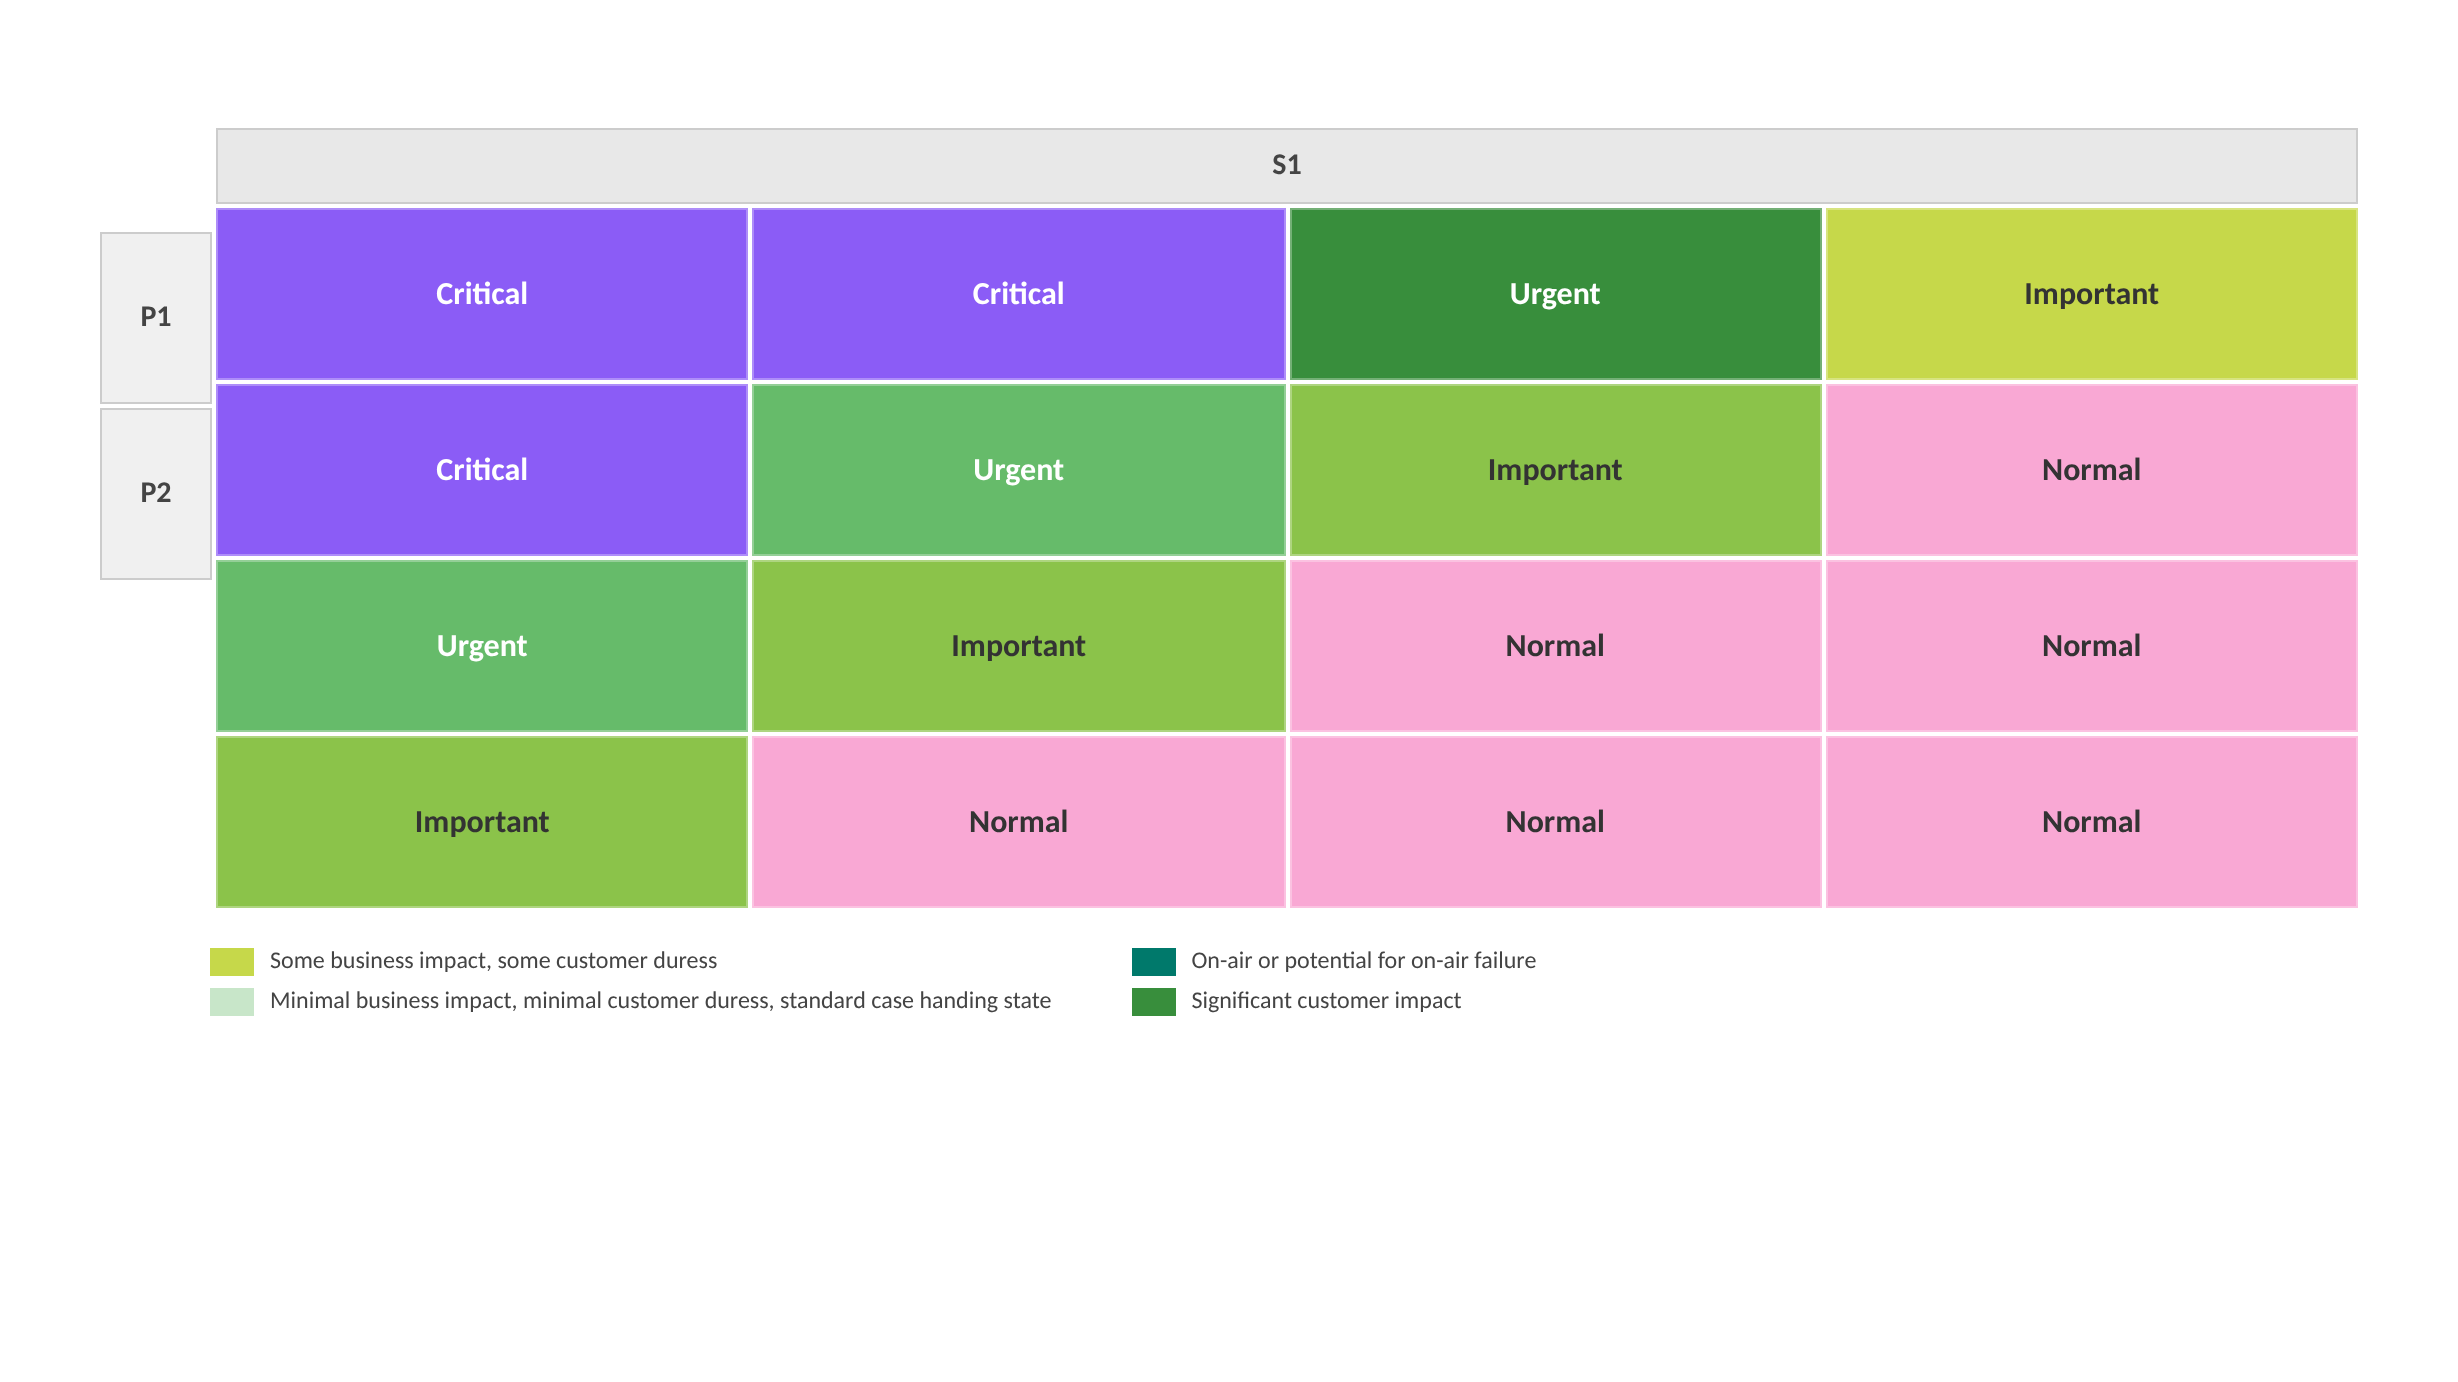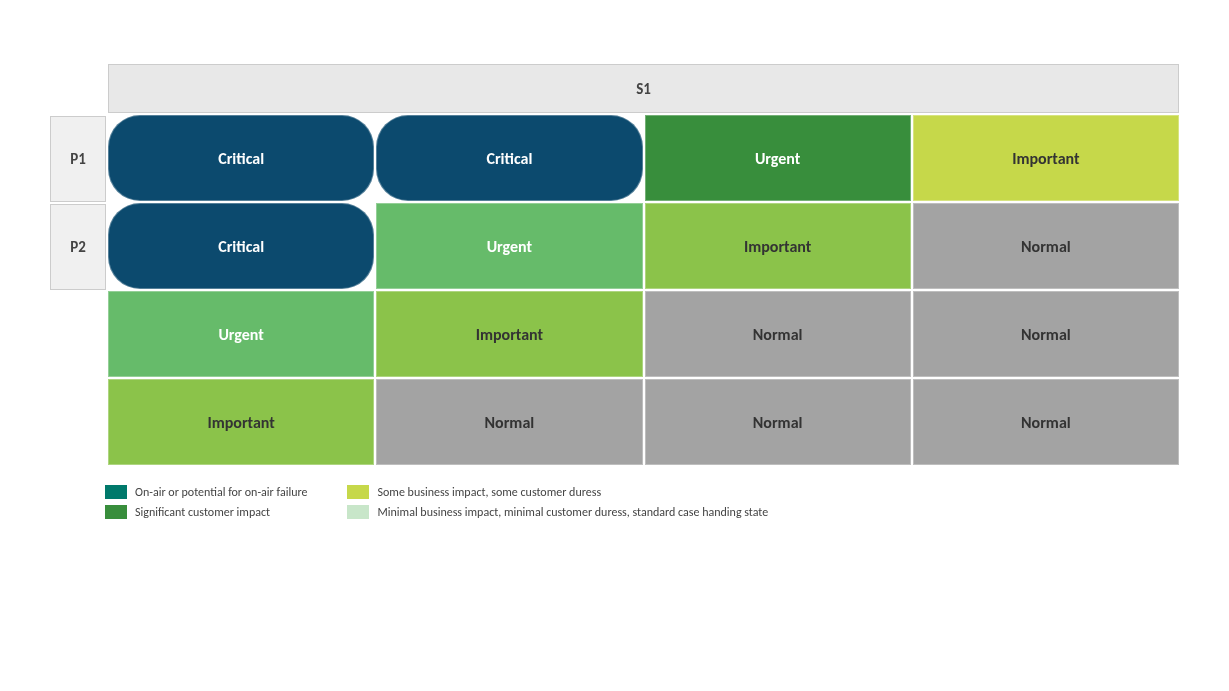--- a/index.html
+++ b/index.html
@@ -62,21 +62,21 @@
       display: flex;
       flex-direction: column;
     }
     .col-headers {
       display: flex;
       flex-direction: row;
       margin-left: 2px;
     }
     .col-header-cell {
       flex: 1;
-      height: 49px;
+      height: 38px;
       background: #e8e8e8;
       border: 1px solid #ccc;
       display: flex;
       align-items: center;
       justify-content: center;
       font-weight: 700;
       font-size: 15px;
       color: #444;
       margin-left: 2px;
     }
@@ -105,26 +105,26 @@
       justify-content: center;
       font-weight: 700;
       font-size: 16px;
       margin-left: 2px;
       border: 1px solid rgba(255,255,255,0.3);
     }
     .cell:first-child {
       margin-left: 0;
     }
     
-    .cell-critical { background: #0c4a6e; color: #ffffff; border-radius: 32px; }
+    .cell-critical { background: #8b5cf6; color: #ffffff; }
     .cell-urgent-dark { background: #388e3c; color: #ffffff; }
     .cell-urgent-medium { background: #66bb6a; color: #ffffff; }
     .cell-important-yellow { background: #c6d84a; color: #333333; }
     .cell-important-green { background: #8bc34a; color: #333333; }
-    .cell-normal-light { background: #a3a3a3; color: #333333; }
+    .cell-normal-light { background: #f9a8d4; color: #333333; }
 
     .legend {
       display: flex;
       flex-direction: row;
       margin-top: 20px;
       padding-left: 55px;
       gap: 40px;
     }
     .legend-col {
       display: flex;
@@ -194,33 +194,33 @@
             <div class="cell cell-normal-light">Normal</div>
           </div>
         </div>
     </div>
   </div>
 
   <div class="legend">
     <div class="legend-col">
 
     <div class="legend-item">
+          <div class="legend-swatch swatch-important-yellow"></div>
+          <span>Some business impact, some customer duress</span>
+        </div>
+        <div class="legend-item">
+          <div class="legend-swatch swatch-normal"></div>
+          <span>Minimal business impact, minimal customer duress, standard case handing state</span>
+        </div>
+      </div>
+    <div class="legend-col">
+
+    <div class="legend-item">
           <div class="legend-swatch swatch-critical"></div>
           <span>On-air or potential for on-air failure</span>
         </div>
         <div class="legend-item">
           <div class="legend-swatch swatch-urgent"></div>
           <span>Significant customer impact</span>
         </div>
       </div>
-    <div class="legend-col">
-
-    <div class="legend-item">
-          <div class="legend-swatch swatch-important-yellow"></div>
-          <span>Some business impact, some customer duress</span>
-        </div>
-        <div class="legend-item">
-          <div class="legend-swatch swatch-normal"></div>
-          <span>Minimal business impact, minimal customer duress, standard case handing state</span>
-        </div>
-      </div>
   </div>
 </div>
 
 </body></html>

